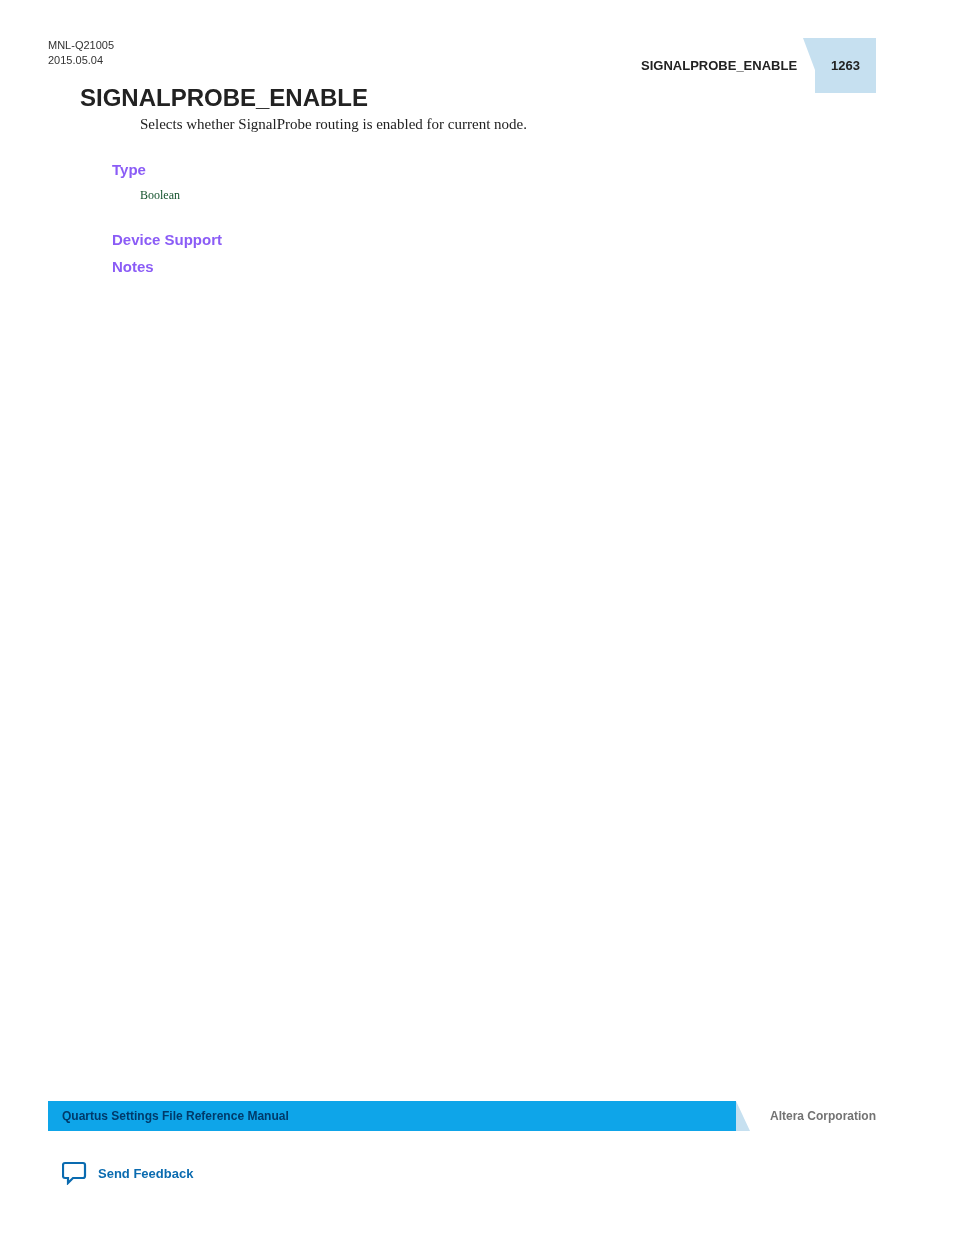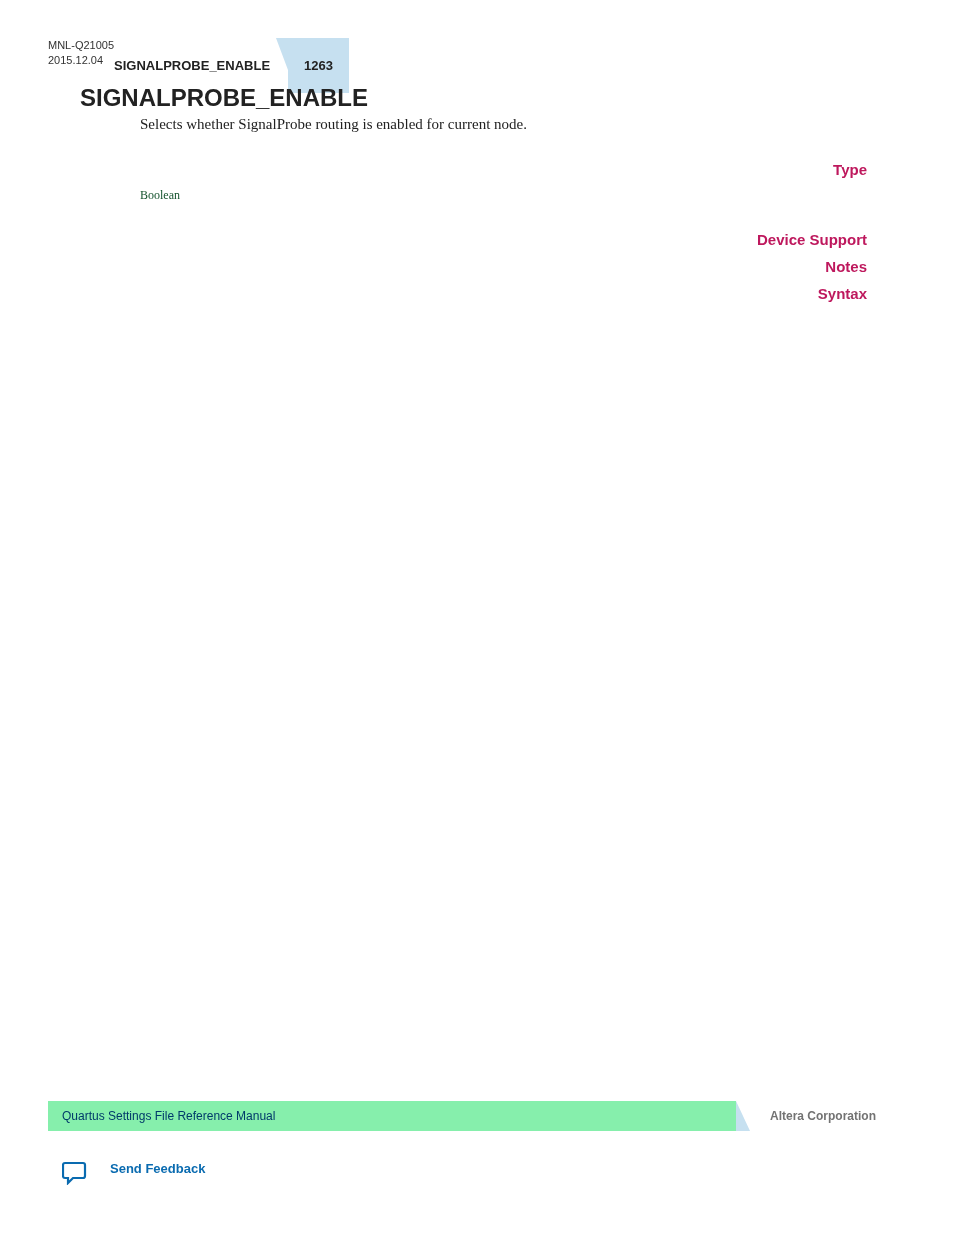--- a/index.html
+++ b/index.html
@@ -13,21 +13,21 @@
       height: 1235px;
       background: #ffffff;
       position: relative;
     }
     .header {
       position: absolute;
       top: 38px;
       left: 48px;
       right: 78px;
       display: flex;
-      justify-content: flex-start;
+      justify-content: space-between;
       align-items: flex-start;
     }
     .header-left {
       font-family: Arial, Helvetica, sans-serif;
       font-size: 11px;
       color: #333333;
       line-height: 1.4;
     }
     .header-right {
       display: flex;
@@ -78,45 +78,44 @@
     .description {
       font-size: 15px;
       color: #222222;
       margin-bottom: 28px;
       font-family: 'Minion Pro', Georgia, serif;
     }
     .section-label {
       font-family: Arial, Helvetica, sans-serif;
       font-size: 15px;
       font-weight: bold;
-      color: #be185d;
+      color: #8b5cf6;
       margin-left: -28px;
       margin-bottom: 10px;
-      text-align: right;
     }
     .section-text {
       font-size: 12px;
       color: #14532d;
       margin-bottom: 28px;
       font-family: 'Minion Pro', Georgia, serif;
     }
     .footer-bar {
       position: absolute;
       bottom: 104px;
       left: 48px;
       right: 78px;
       display: flex;
       align-items: center;
     }
     .footer-left {
-      background: #86efac;
+      background: #0ea5e9;
       padding: 8px 14px;
       font-family: Arial, Helvetica, sans-serif;
       font-size: 12px;
-      font-weight: normal;
+      font-weight: bold;
       color: #003a6a;
       position: relative;
       flex: 0 0 auto;
       width: 688px;
     }
     .footer-left::after {
       content: "";
       position: absolute;
       right: -14px;
       top: 0;
@@ -131,41 +130,42 @@
       font-size: 12px;
       font-weight: bold;
       color: #737373;
       margin-left: auto;
     }
     .feedback-row {
       position: absolute;
       bottom: 50px;
       left: 62px;
       display: flex;
-      gap: 22px;
+      align-items: center;
+      gap: 10px;
     }
     .feedback-icon {
       width: 26px;
       height: 24px;
     }
     .feedback-link {
       font-family: Arial, Helvetica, sans-serif;
       font-size: 13px;
       font-weight: bold;
       color: #0a6bb0;
       text-decoration: none;
     }
   </style>
 </head>
 <body>
 
 <div class="header">
   <div class="header-left">
     <div>MNL-Q21005</div>
-    <div>2015.12.04</div>
+    <div>2015.05.04</div>
   </div>
   <div class="header-right">
     <div class="header-title-right">SIGNALPROBE_ENABLE</div>
     <div class="page-number-box">
       <span>1263</span>
     </div>
   </div>
 </div>
 
 <h1 class="main-heading">SIGNALPROBE_ENABLE</h1>
@@ -173,21 +173,20 @@
 <div class="content">
   <p class="description">Selects whether SignalProbe routing is enabled for current node.</p>
 
   <div class="section-label">Type</div>
   <p class="section-text">Boolean</p>
 
   <div class="section-label">Device Support</div>
 
   <div class="section-label">Notes</div>
 
-  <div class="section-label">Syntax</div>
   <p class="section-text"></p>
 </div>
 
 <div class="footer-bar">
   <div class="footer-left">
     <span>Quartus Settings File Reference Manual</span>
   </div>
   <div class="footer-right">Altera Corporation</div>
 </div>
 

